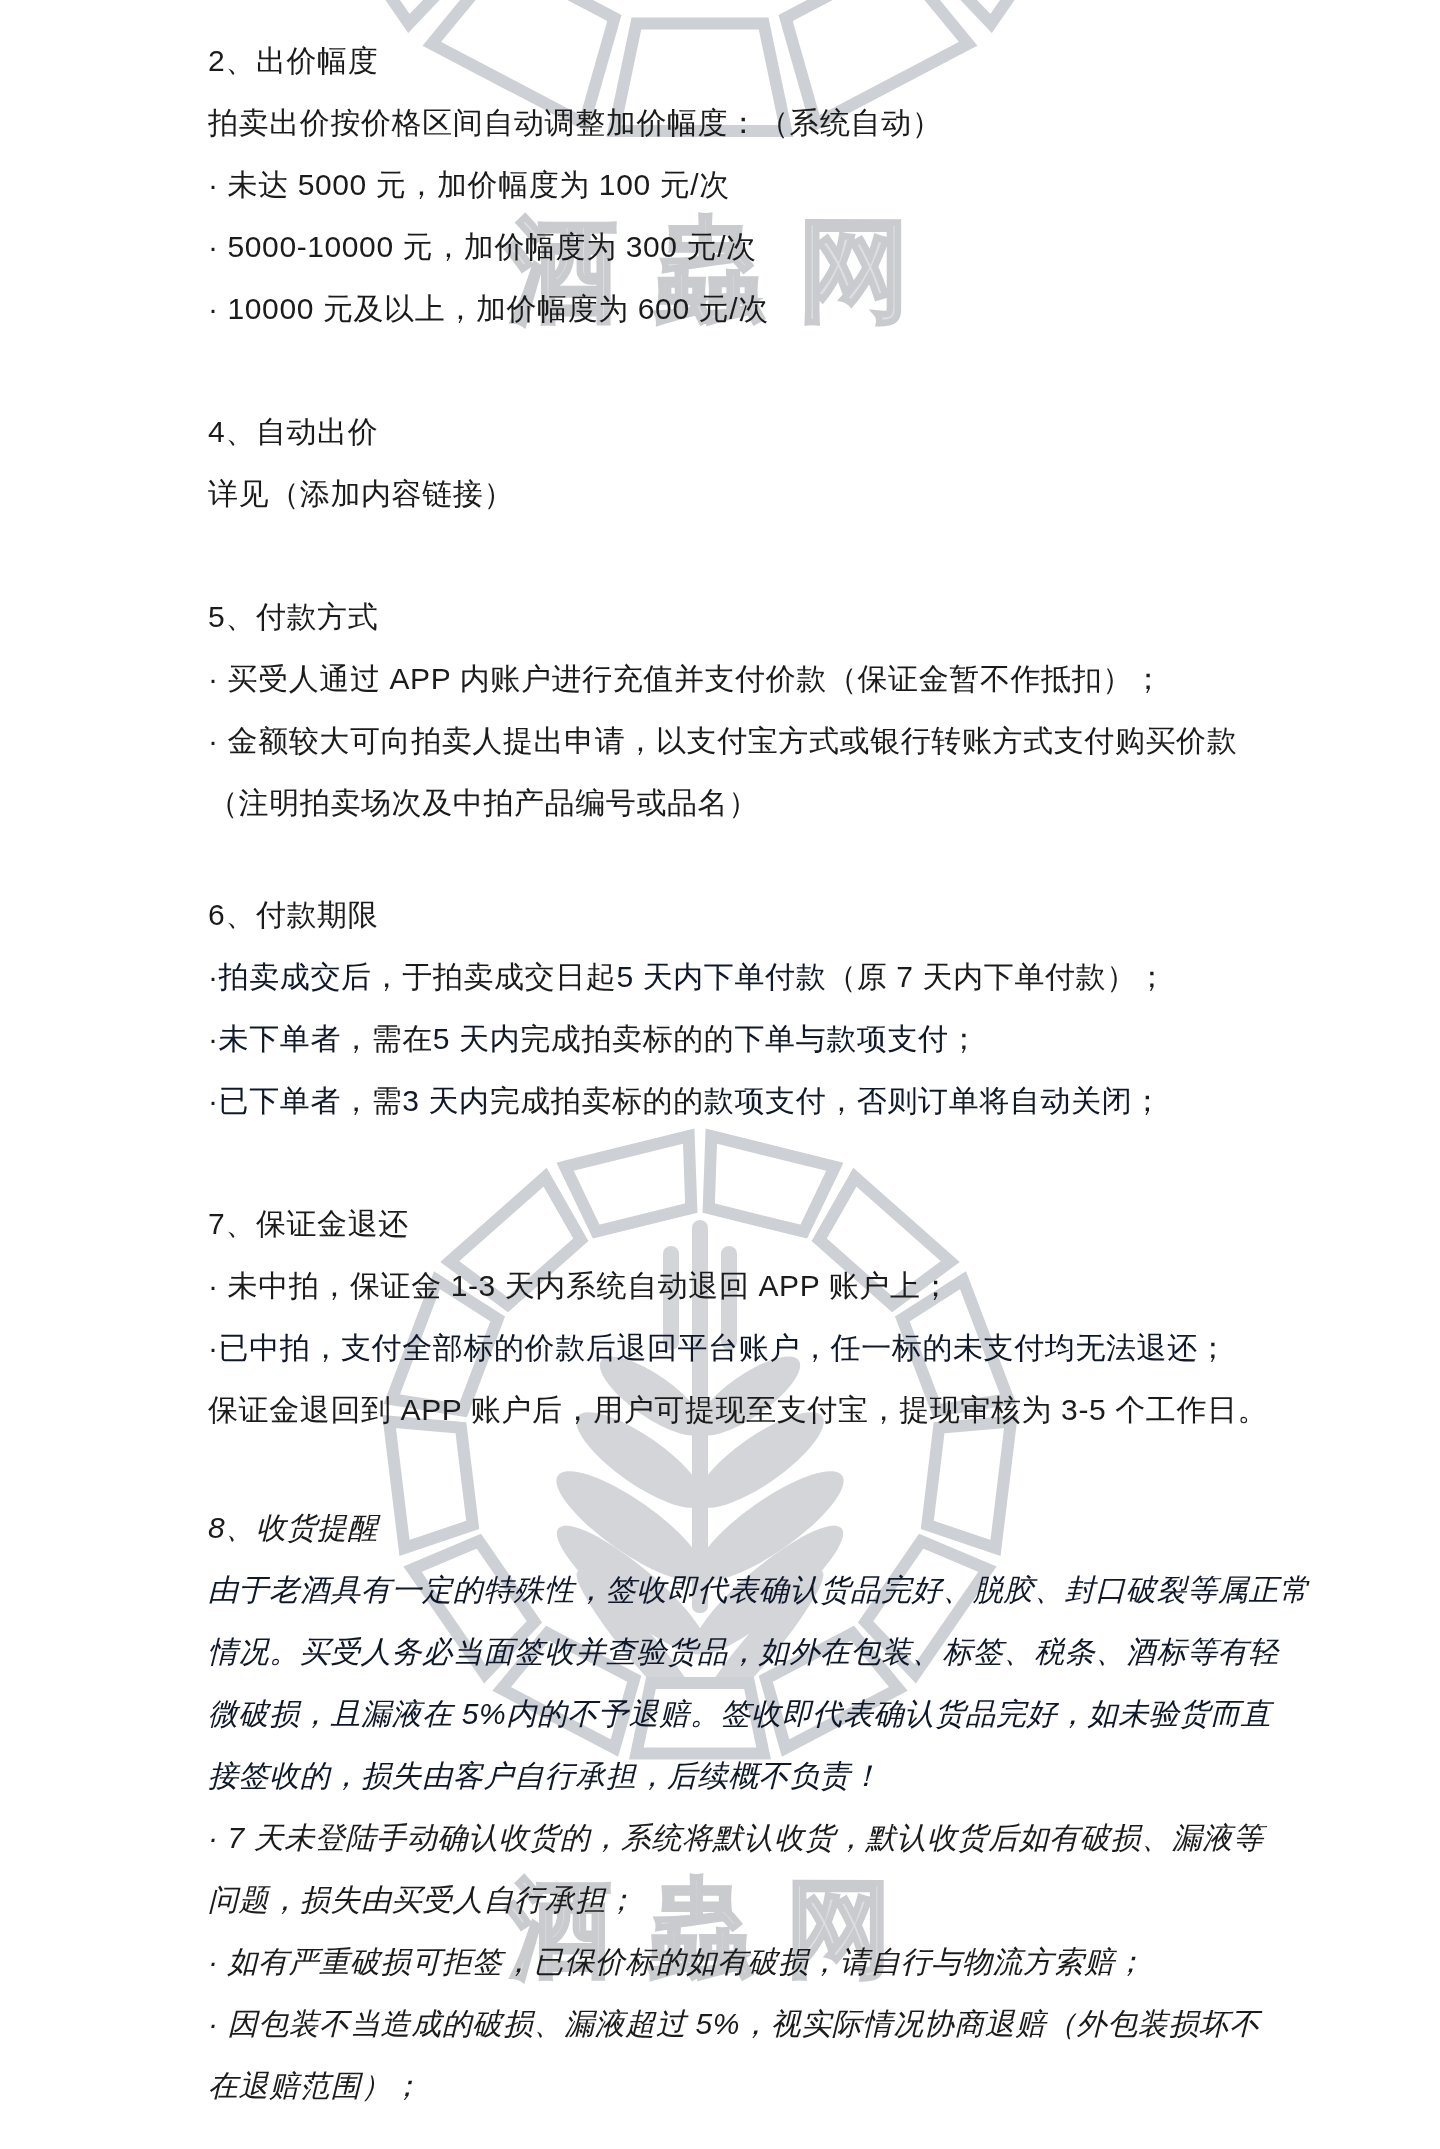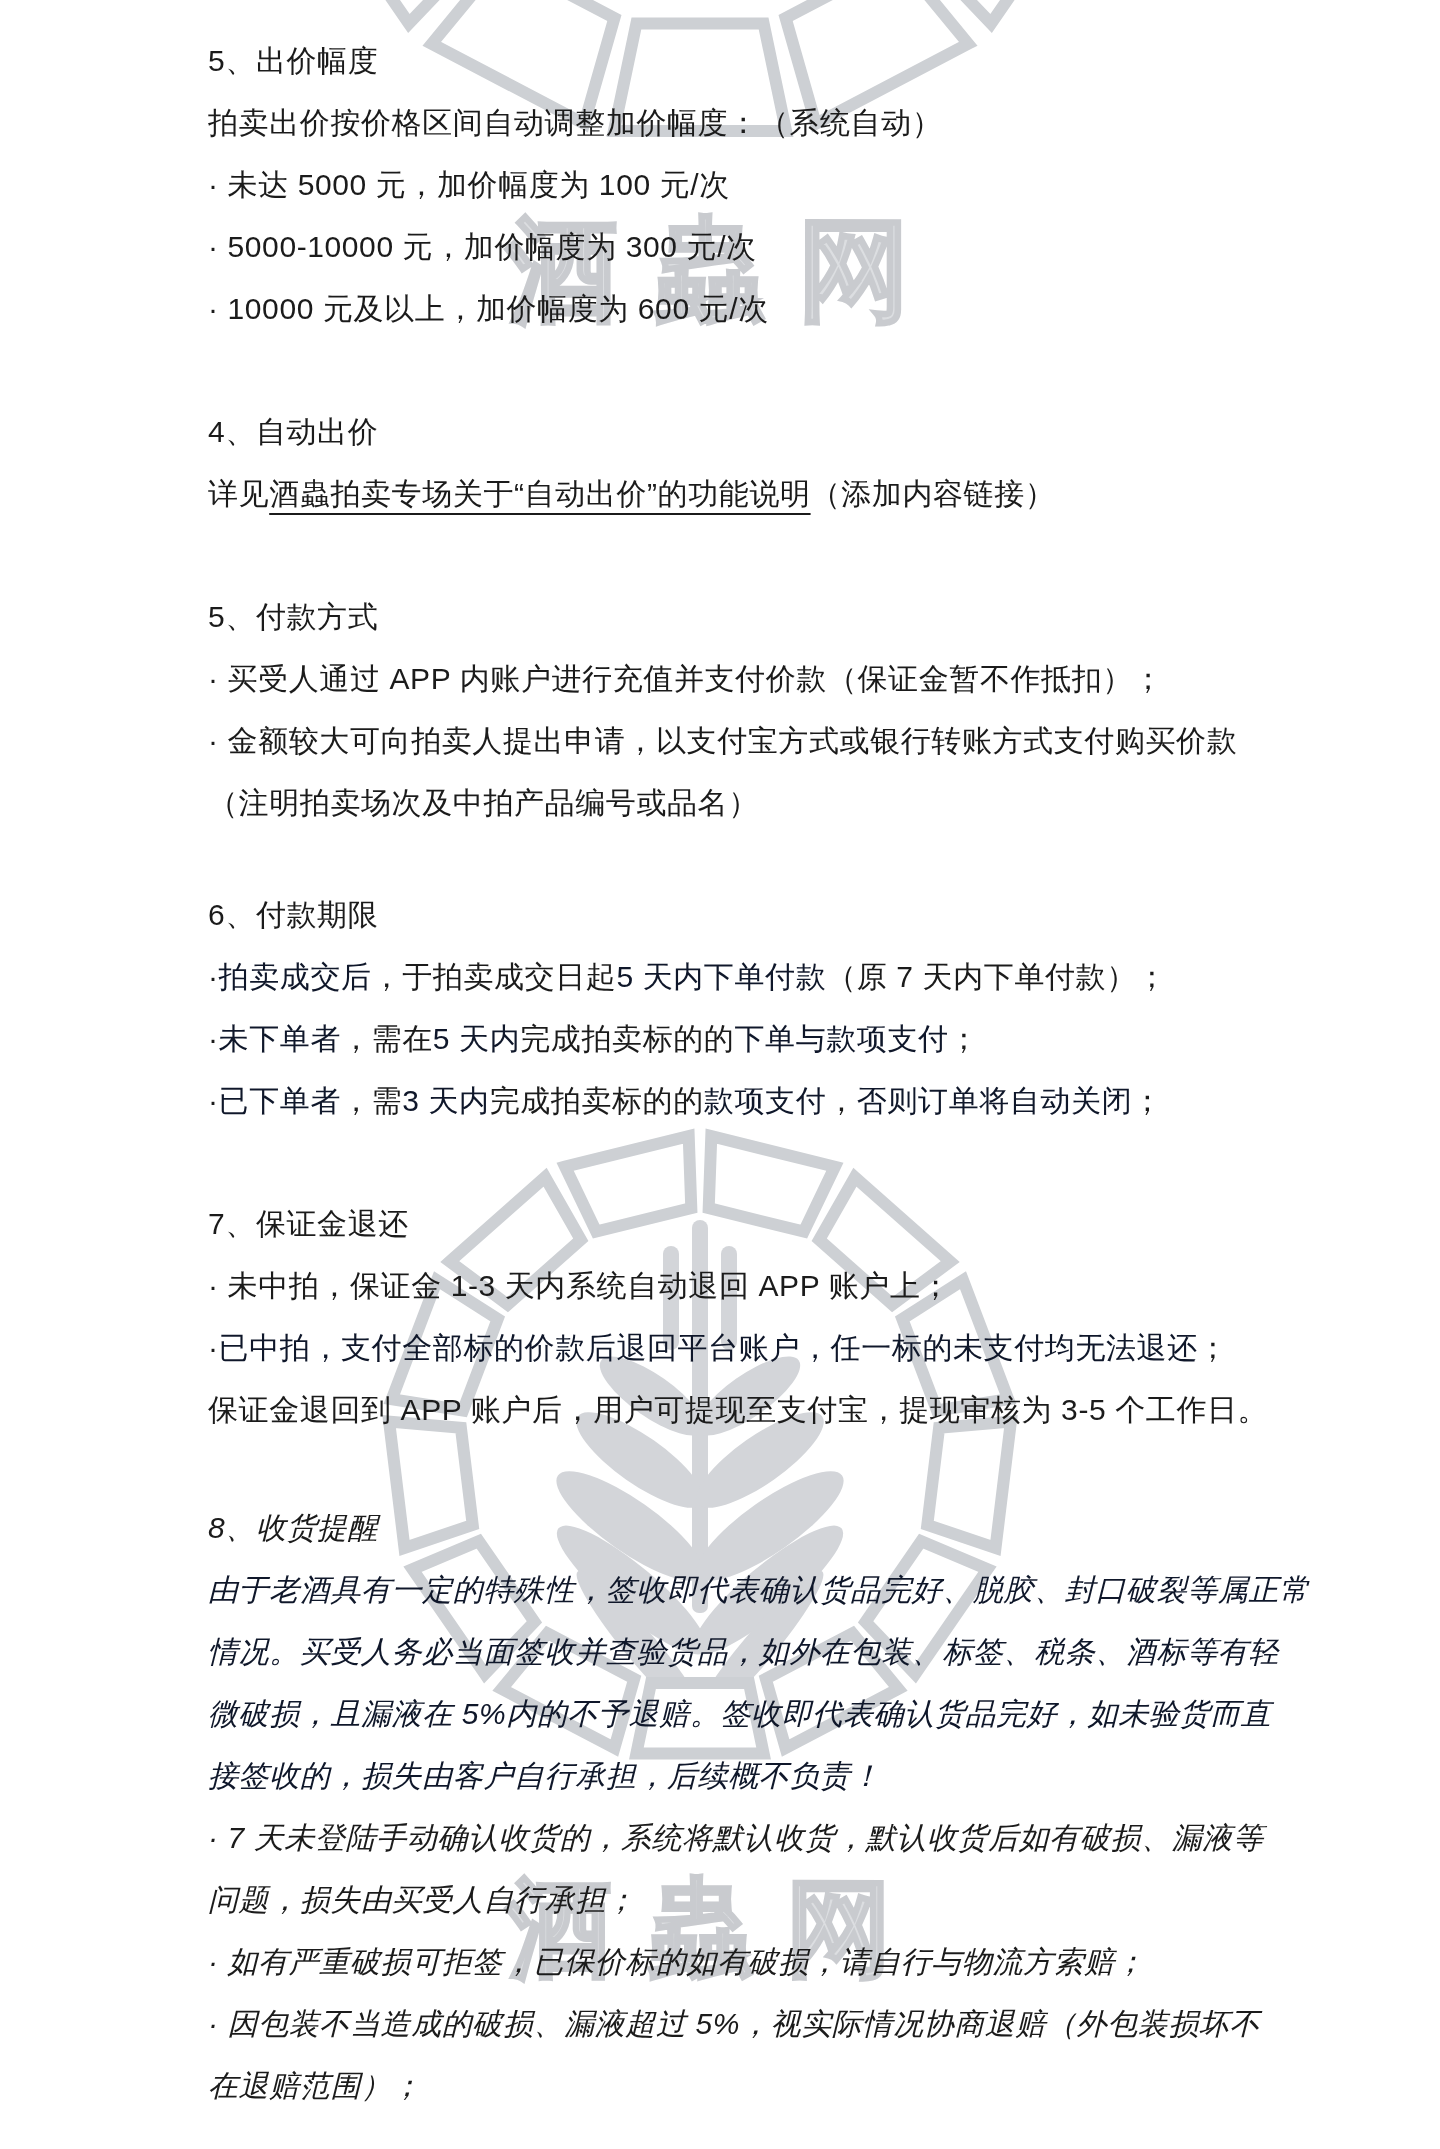--- a/index.html
+++ b/index.html
@@ -84,39 +84,38 @@
       <polygon points="11.8,271.2 57.0,152.2 117.7,190.9 83.0,282.5"></polygon>
       <polygon points="69.8,133.6 165.1,49.2 200.8,111.7 127.6,176.6"></polygon>
       <polygon points="185.1,38.7 308.7,8.2 311.3,80.2 216.2,103.6"></polygon>
     </svg>
 
   <div id="wm-text-bottom" class="wm-text">酒蟲网</div>
 </div>
 
 <div class="doc">
     <section class="sec sec-0">
-      <div class="line heading ink">5、出价幅度</div>
+      <div class="line heading ink">2、出价幅度</div>
       <div class="line">
         <span class="ink">拍卖出价按价格区间自动调整加价幅度：（系统自动）</span>
       </div>
       <div class="line">
         <span class="ink">· 未达 5000 元，加价幅度为 100 元/次</span>
       </div>
       <div class="line">
         <span class="ink">· 5000-10000 元，加价幅度为 300 元/次</span>
       </div>
       <div class="line">
         <span class="ink">· 10000 元及以上，加价幅度为 600 元/次</span>
       </div>
     </section>
     <section class="sec sec-1">
       <div class="line heading ink">4、自动出价</div>
       <div class="line">
         <span class="ink">详见 </span>
-        <span class="ink link">酒蟲拍卖专场关于“自动出价”的功能说明</span>
         <span class="ink">（添加内容链接）</span>
       </div>
     </section>
     <section class="sec sec-2">
       <div class="line heading ink">5、付款方式</div>
       <div class="line">
         <span class="ink">· 买受人通过 APP 内账户进行充值并支付价款（保证金暂不作抵扣）；</span>
       </div>
       <div class="line">
         <span class="ink">· 金额较大可向拍卖人提出申请，以支付宝方式或银行转账方式支付购买价款</span>

